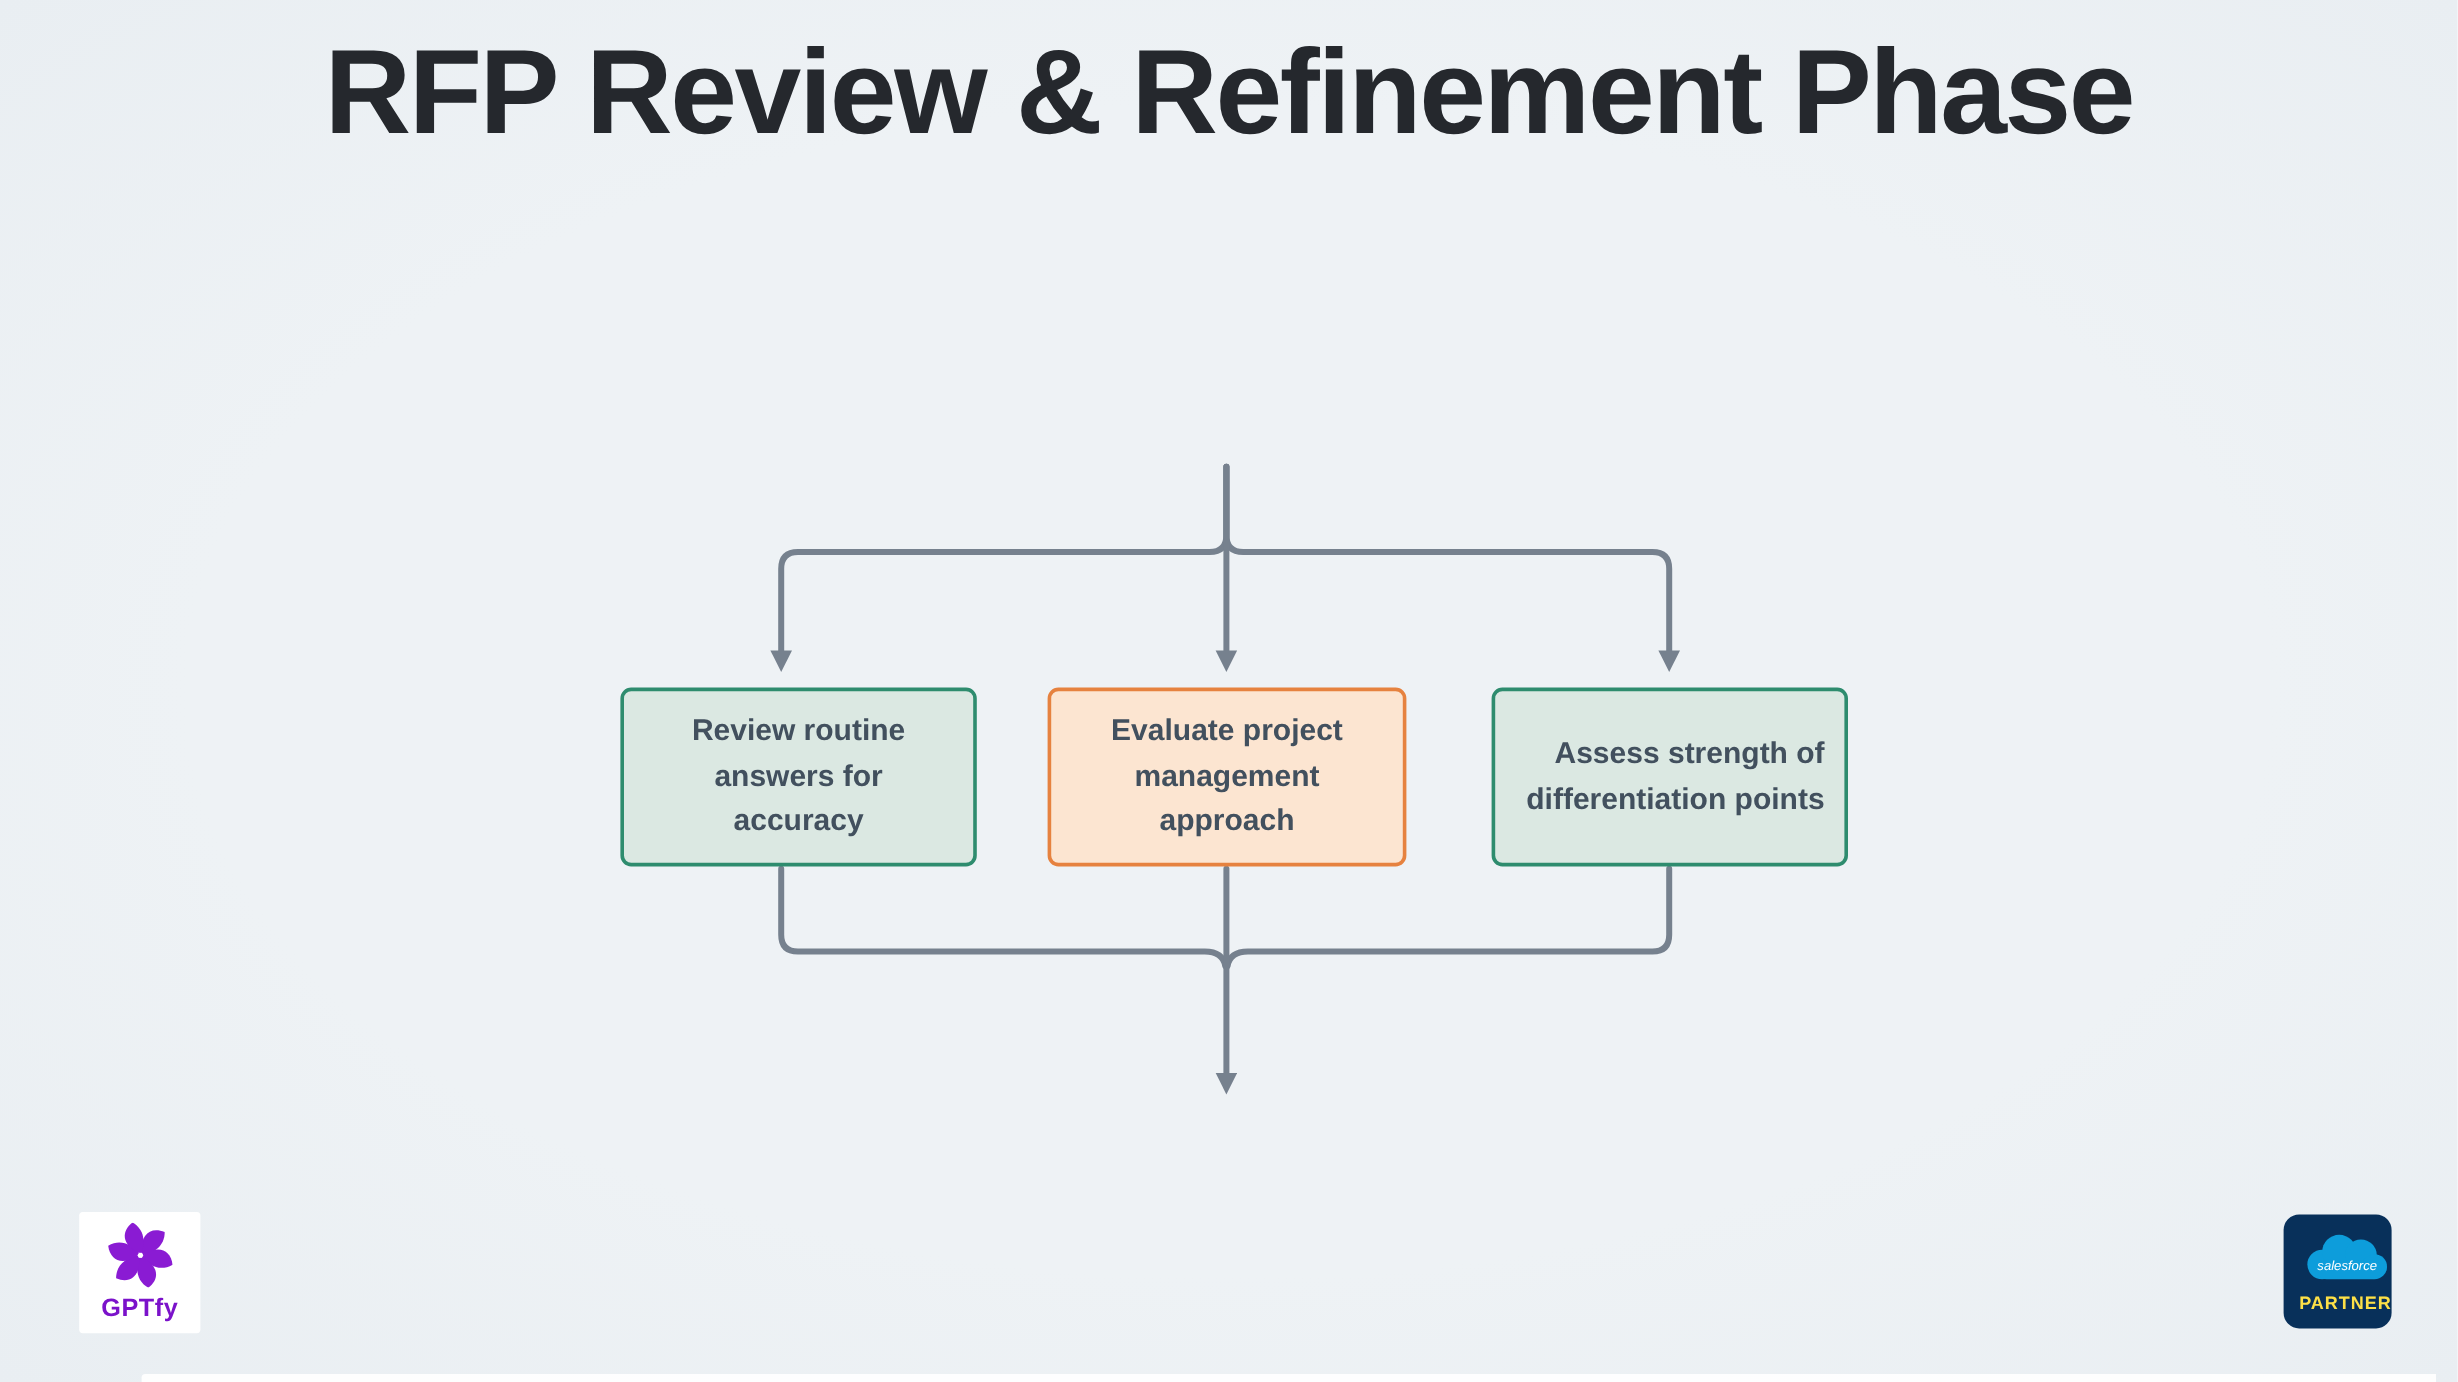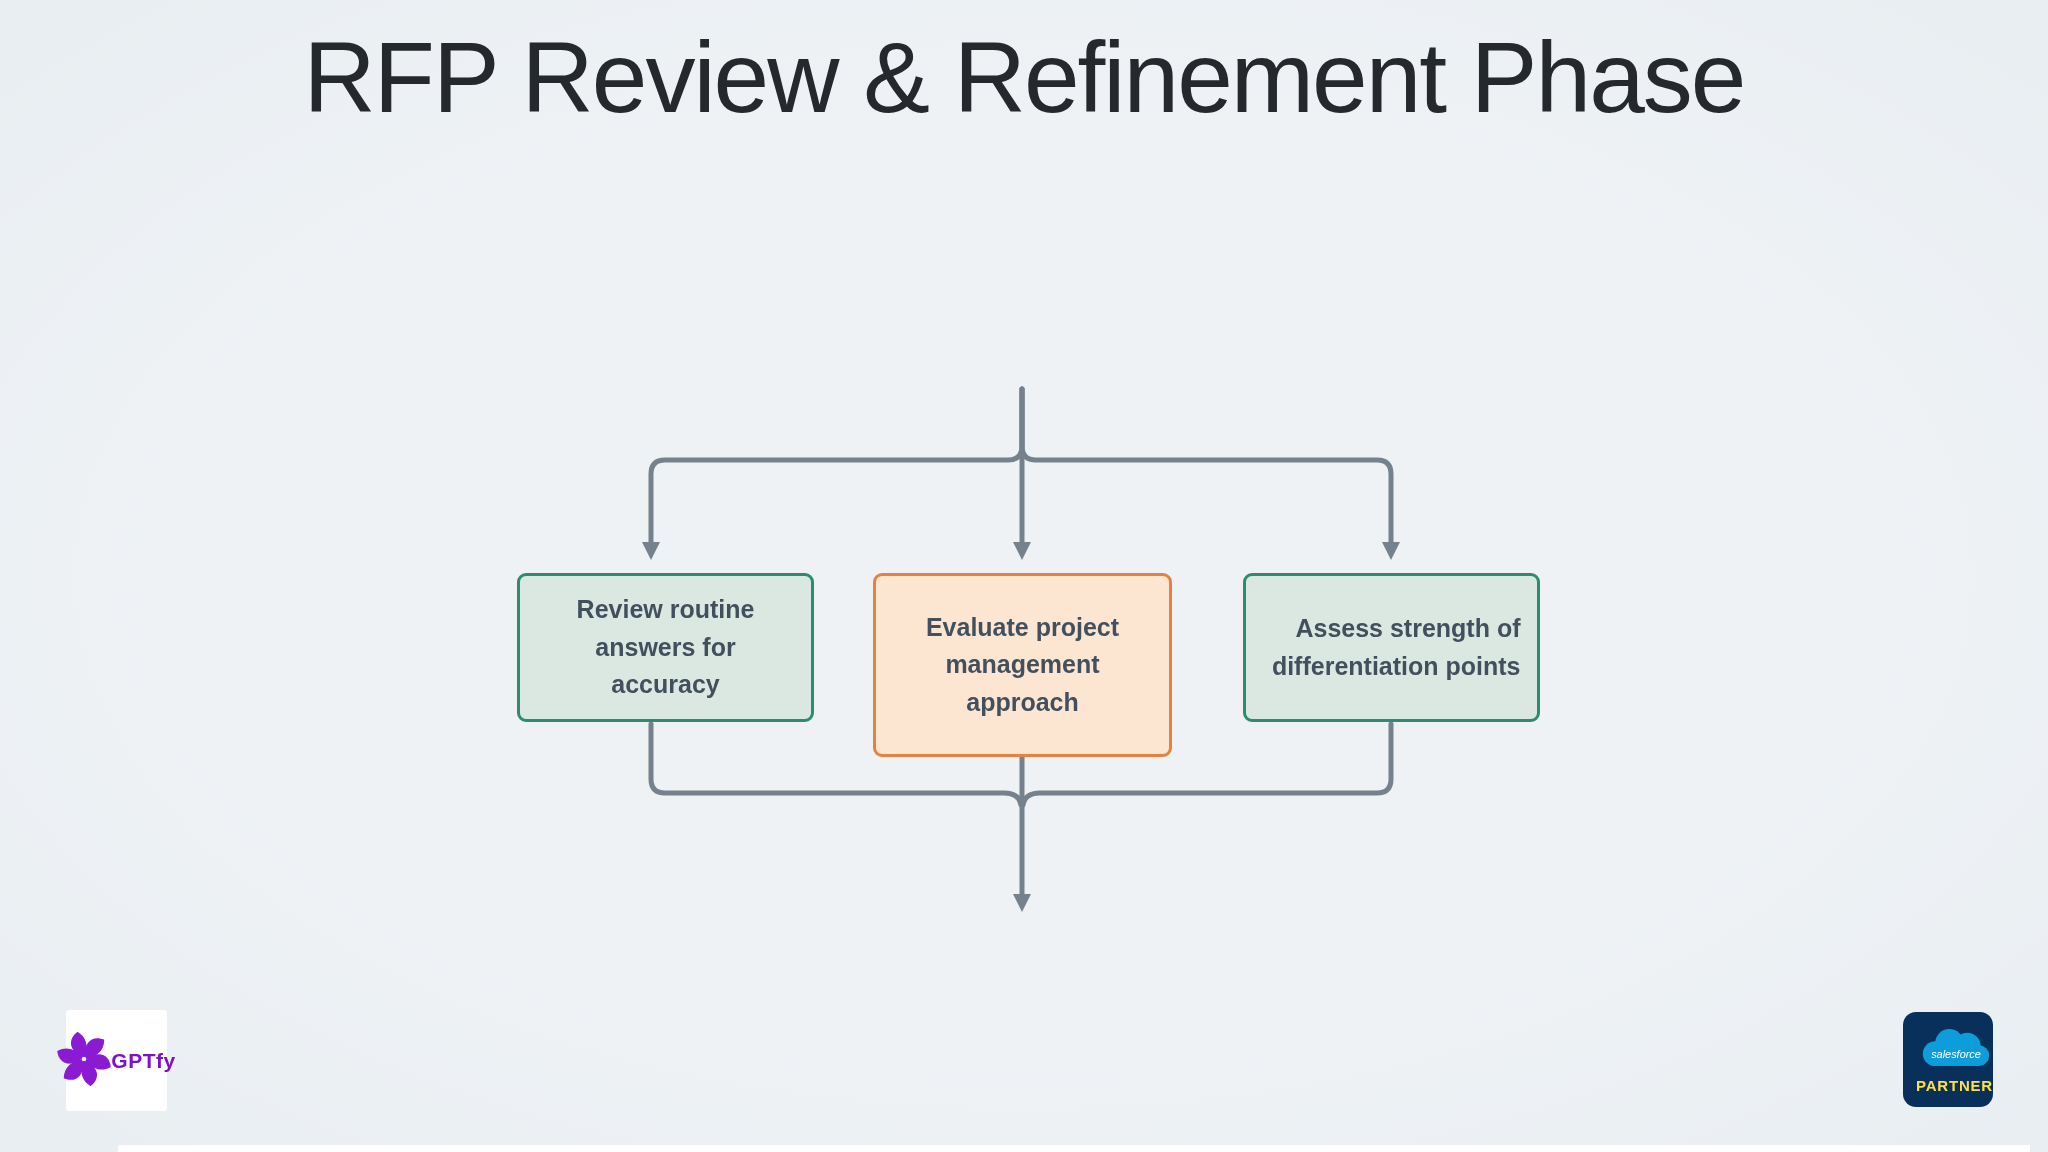--- a/index.html
+++ b/index.html
@@ -13,21 +13,21 @@
     width: 2048px; height: 1152px;
     background: radial-gradient(ellipse at center, #eef2f5 60%, #e9eef2 100%);
   }
 
   
   .title {
     position: absolute;
     top: 22px; left: 0; right: 0;
     text-align: center;
     font-size: 100px;
-    font-weight: 400;
+    font-weight: 700;
     letter-spacing: -2px;
     color: #25282d;
     line-height: 1.1;
   }
 
   
   .connectors {
     position: absolute; inset: 0;
     width: 2048px; height: 1152px;
     pointer-events: none;
@@ -51,41 +51,41 @@
   .node span { display: inline-block; }
 
   .node-top        { left: 873px;  top: 240px; width: 296px; height: 148px;
                      background: #d4e6f8; border-color: #4a90d8; }
   .node-top span        { max-width: 250px; }
 
   .node-mid-left   { left: 517px;  top: 573px; width: 297px; height: 149px;
                      background: #dbe8e2; border-color: #2e8c6e; }
   .node-mid-left span   { max-width: 254px; }
 
-  .node-mid-center { left: 873px;  top: 573px; width: 299px; height: 184px;
+  .node-mid-center { left: 873px;  top: 573px; width: 299px; height: 149px;
                      background: #fce5d1; border-color: #e6823f; }
   .node-mid-center span { max-width: 206px; }
 
   .node-mid-right  { left: 1243px; top: 573px; width: 297px; height: 149px;
                      background: #dbe8e2; border-color: #2e8c6e; text-align: right; }
   .node-mid-right span  { max-width: 258px; }
 
   .node-bottom     { left: 873px;  top: 924px; width: 297px; height: 149px;
                      background: #dbe8e2; border-color: #2e8c6e; }
   .node-bottom span     { max-width: 186px; }
 
   
   .gptfy-badge {
     position: absolute;
     left: 66px; top: 1010px;
     width: 101px; height: 101px;
     background: #ffffff;
     border-radius: 3px;
     display: flex;
-    flex-direction: row;
+    flex-direction: column;
     align-items: center;
     justify-content: center;
   }
   .gptfy-wordmark {
     font-size: 21px;
     font-weight: bold;
     color: #7b12ca;
     letter-spacing: 0.5px;
     margin-top: 1px;
   }

